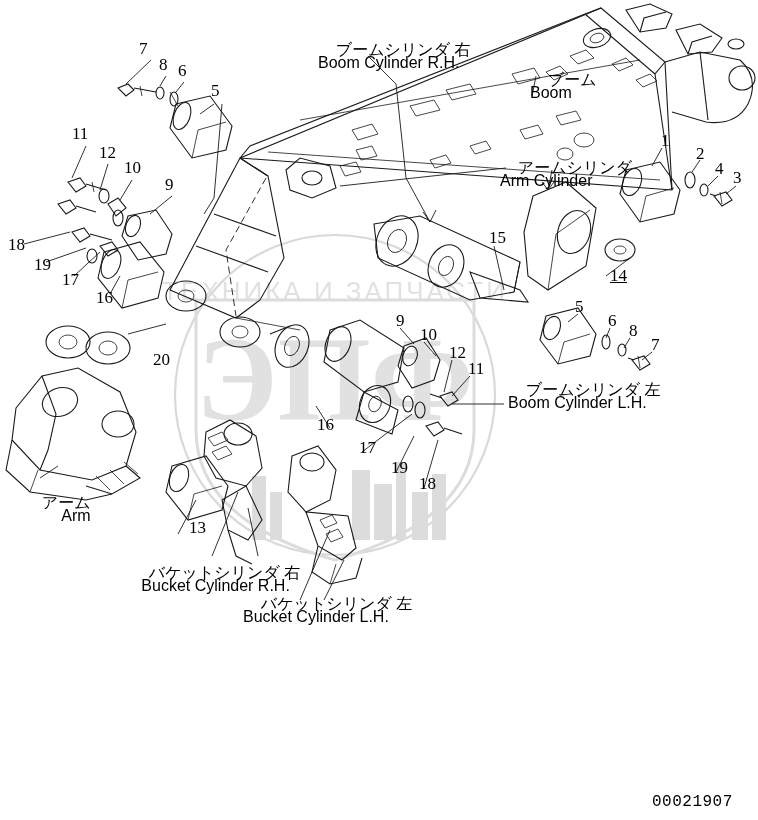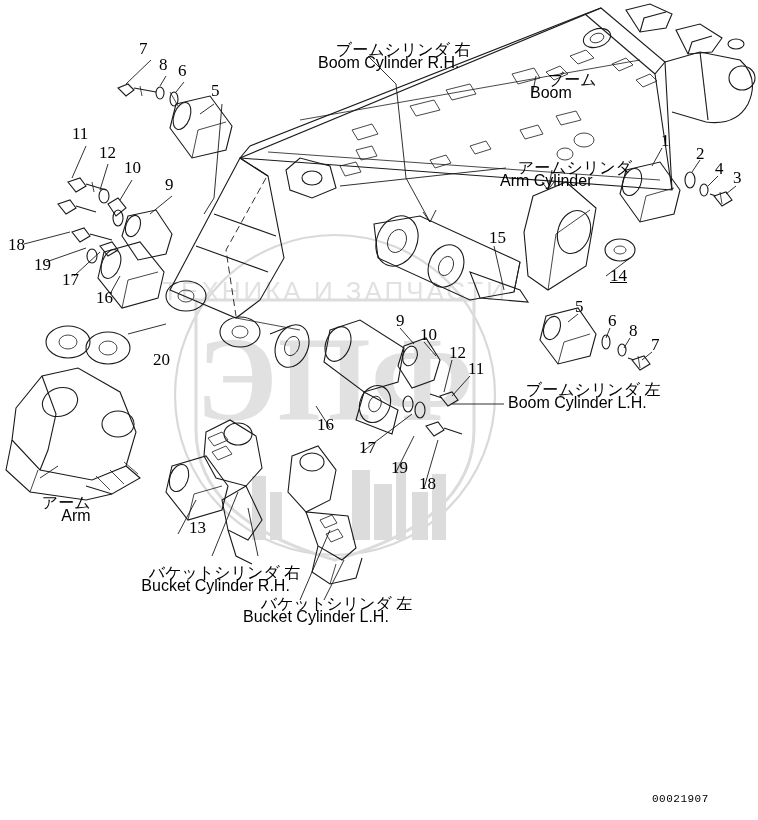--- a/index.html
+++ b/index.html
@@ -34,21 +34,21 @@
     position: absolute;
     font-family: "Liberation Serif", serif;
     font-size: 17px;
     line-height: 17px;
     color: #000;
     white-space: pre;
   }
   .code {
     position: absolute;
     font-family: "Liberation Mono", monospace;
-    font-size: 11px;
+    font-size: 16px;
     letter-spacing: 0.5px;
     color: #000;
   }
   .wm {
     position: absolute;
     pointer-events: none;
   }
 </style>
 </head>
 <body>

